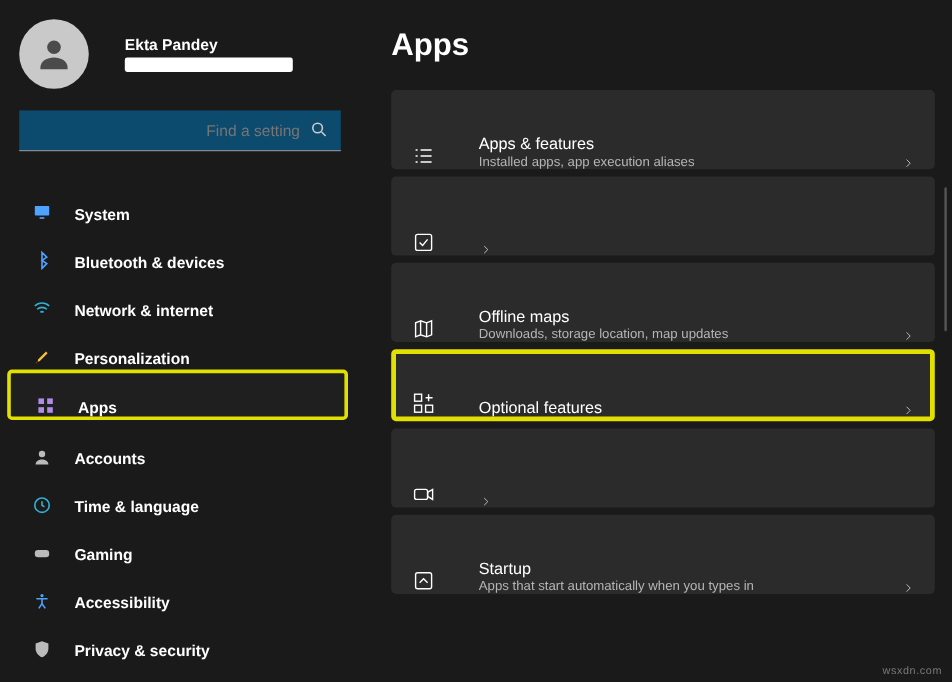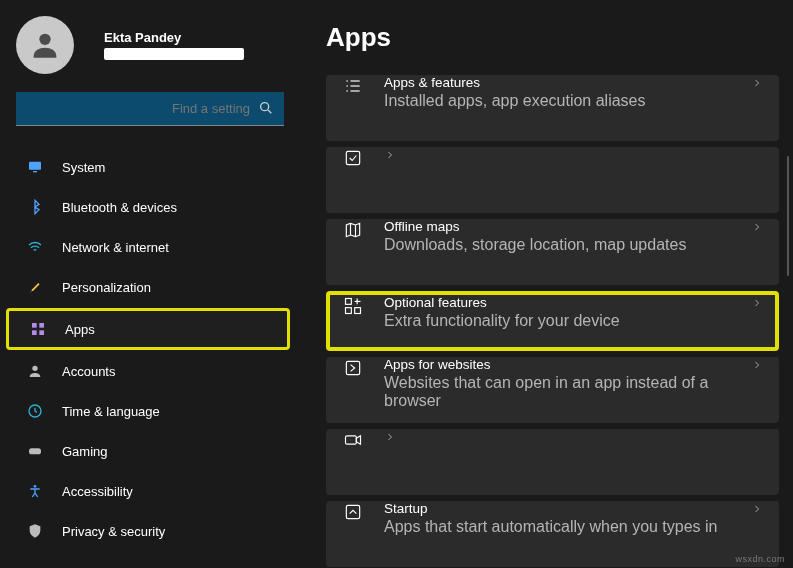--- a/index.html
+++ b/index.html
@@ -68,28 +68,29 @@
     position: absolute;
     right: 10px;
     top: 8px;
     width: 16px;
     height: 16px;
     color: #ccc;
   }
   .nav { padding: 0 10px 0 6px; }
   .nav-item {
     display: flex;
-    align-items: center;
+    align-items: flex-end;
     height: 38px;
     padding: 0 10px 0 20px;
     border-radius: 4px;
     font-size: 13px;
     cursor: pointer;
     margin-bottom: 2px;
     position: relative;
+    font-weight: bold;
   }
   .nav-item.selected {
     background: #1f1f1f;
     border: 3px solid #e1e000;
     height: 42px;
   }
   .nav-icon {
     width: 18px;
     height: 18px;
     margin-right: 18px;
@@ -108,43 +109,44 @@
     font-size: 26px;
     font-weight: 600;
     margin-bottom: 22px;
   }
   .card {
     background: #2b2b2b;
     border-radius: 4px;
     height: 66px;
     margin-bottom: 6px;
     display: flex;
-    align-items: flex-start;
+    align-items: flex-end;
     padding: 0 16px;
     cursor: pointer;
     position: relative;
+    gap: 15px;
   }
   .card.highlighted {
     border: 4px solid #e1e000;
     padding: 0 12px;
     height: 60px;
   }
   .card-icon {
     width: 22px;
     height: 22px;
     margin-right: 20px;
     color: #fff;
     display: flex;
     align-items: center;
     justify-content: center;
   }
   .card-icon svg { width: 20px; height: 20px; stroke: #fff; fill: none; stroke-width: 1.4; }
   .card-text { flex: 1; }
   .card-title { font-size: 13.5px; color: #fff; }
-  .card-sub { font-size: 16px; color: #b5b5b5; margin-top: 2px; }
+  .card-sub { font-size: 11px; color: #b5b5b5; margin-top: 2px; }
   .chevron {
     width: 12px;
     height: 12px;
     color: #aaa;
   }
   .chevron svg { width: 12px; height: 12px; stroke: #ccc; fill: none; stroke-width: 1.5; }
   .scrollind {
     position: absolute;
     right: 4px;
     top: 156px;
@@ -343,36 +345,20 @@
           <svg viewBox="0 0 24 24" stroke="white" fill="none" stroke-width="1.4">
             <rect x="3" y="3" width="7" height="7"></rect>
             <rect x="3" y="14" width="7" height="7"></rect>
             <rect x="14" y="14" width="7" height="7"></rect>
             <line x1="17" y1="3" x2="17" y2="10"></line>
             <line x1="14" y1="6.5" x2="21" y2="6.5"></line>
           </svg>
         </div>
     <div class="card-text">
       <div class="card-title">Optional features</div>
-      <div class="card-sub">Extra functionality for your device</div>
-    </div>
-    <div class="chevron"><svg viewBox="0 0 24 24">
-            <polyline points="9 6 15 12 9 18"></polyline>
-          </svg></div>
-      </div>
-      <div class="card">
-    <div class="card-icon">
-          <svg viewBox="0 0 24 24" stroke="white" fill="none" stroke-width="1.4">
-            <rect x="4" y="4" width="16" height="16" rx="2"></rect>
-            <polyline points="9 8 14 12 9 16"></polyline>
-          </svg>
-        </div>
-    <div class="card-text">
-      <div class="card-title">Apps for websites</div>
-      <div class="card-sub">Websites that can open in an app instead of a browser</div>
     </div>
     <div class="chevron"><svg viewBox="0 0 24 24">
             <polyline points="9 6 15 12 9 18"></polyline>
           </svg></div>
       </div>
       <div class="card">
     <div class="card-icon">
           <svg viewBox="0 0 24 24" stroke="white" fill="none" stroke-width="1.4">
             <rect x="3" y="7" width="13" height="10" rx="2"></rect>
             <polygon points="16 10 21 7 21 17 16 14"></polygon>

